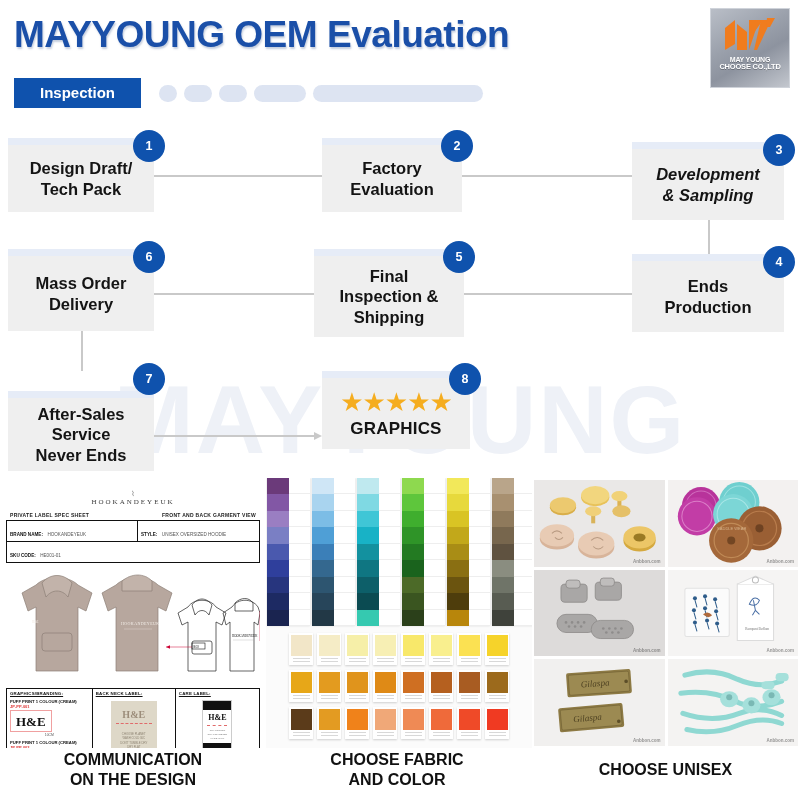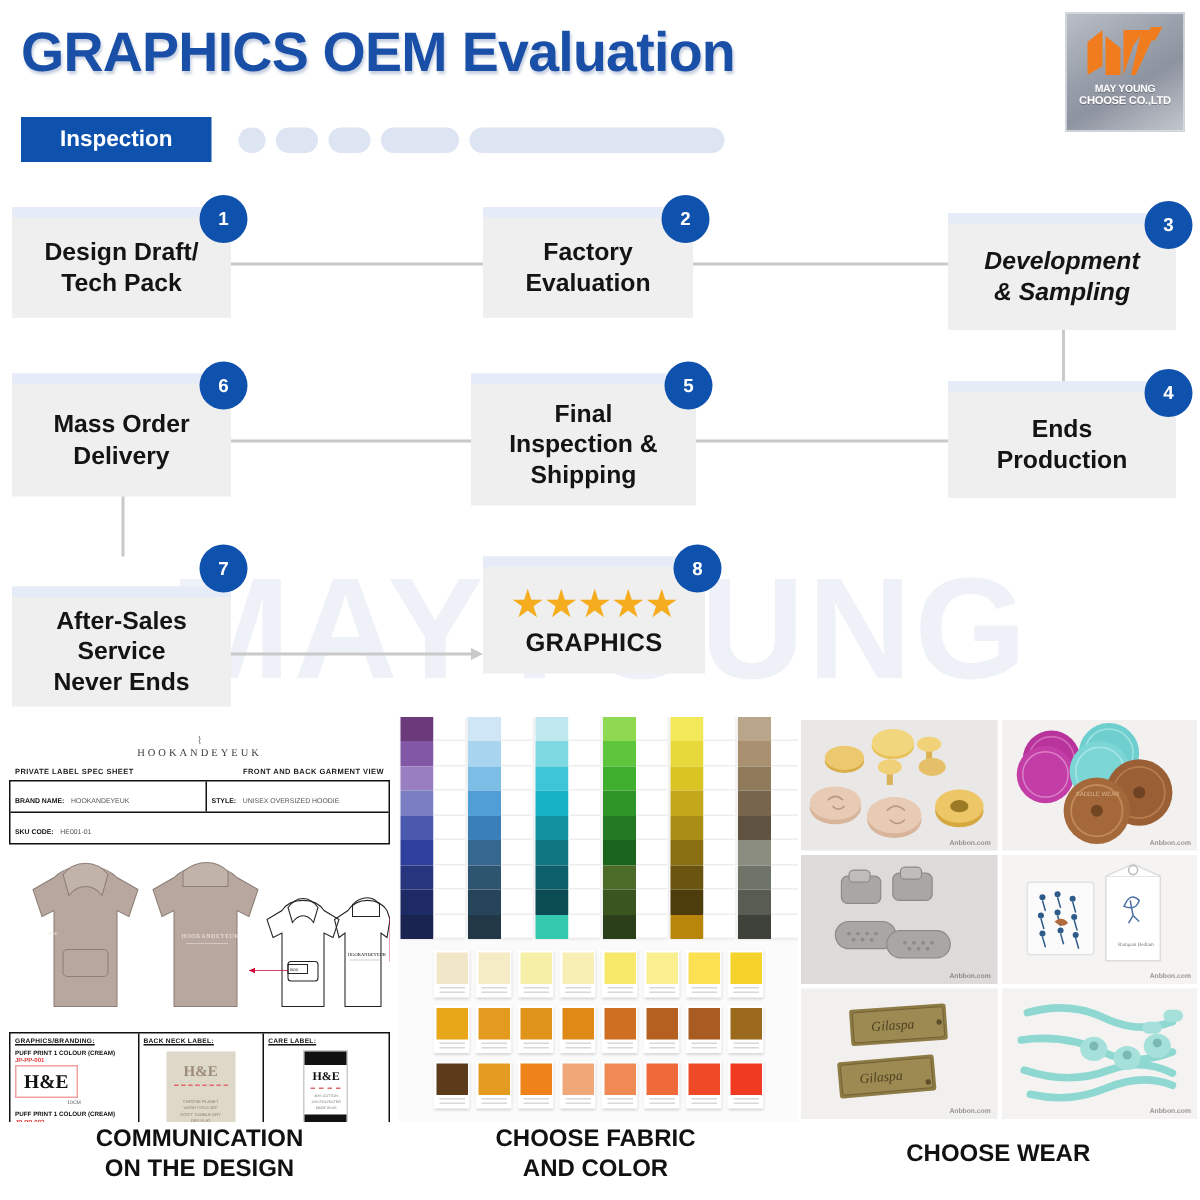--- a/index.html
+++ b/index.html
@@ -186,21 +186,21 @@
   .cap3 { left:538px; top:12px; width:255px; }
 </style>
 </head>
 <body>
 
 <div id="page">
 
   <div class="watermark">MAYYOUNG</div>
 
   <div class="title">
-    <span>GRAPHICS OEM</span><span class="sp"></span><span>Evaluation</span>
+    <span>MAYYOUNG OEM</span><span class="sp"></span><span>Evaluation</span>
   </div>
 
   <div class="logo">
     <span>
       <svg width="54" height="34" viewBox="0 0 54 34" aria-hidden="true">
         <g fill="#f07c1e">
           <polygon points="2,32 2,10 12,2 12,26"></polygon>
           <polygon points="14,32 14,6 24,14 24,32"></polygon>
           <polygon points="26,32 26,2 36,2 26,32"></polygon>
           <polygon points="28,2 40,2 30,16 30,2"></polygon>
@@ -873,16 +873,16 @@
 
       </div>
     </div>
   </div>
 
   <div class="captions">
     <div class="cap1" style="white-space:pre-line;">COMMUNICATION
 ON THE DESIGN</div>
     <div class="cap2" style="white-space:pre-line;">CHOOSE FABRIC
 AND COLOR</div>
-    <div class="cap3" style="white-space:pre-line;">CHOOSE WEAR</div>
+    <div class="cap3" style="white-space:pre-line;">CHOOSE UNISEX</div>
   </div>
 
 </div>
 
 </body></html>

